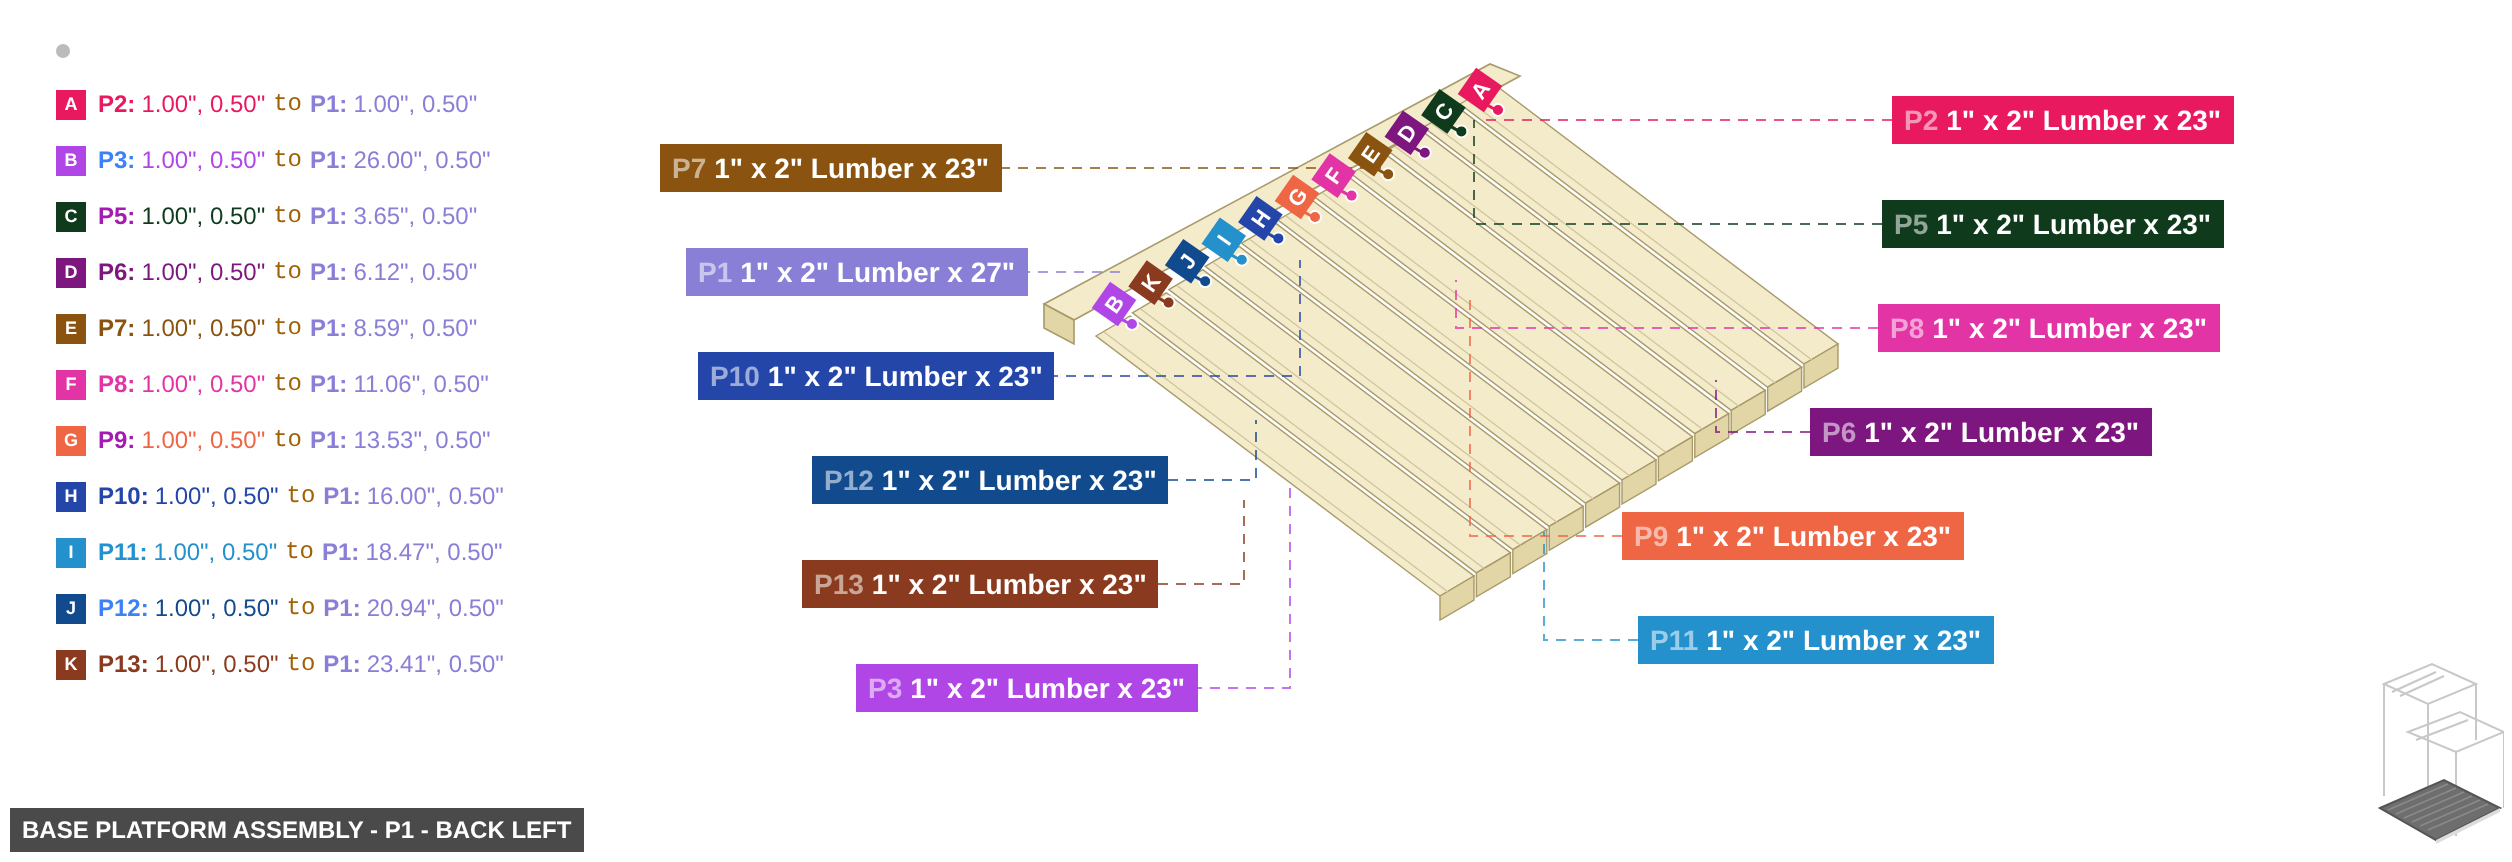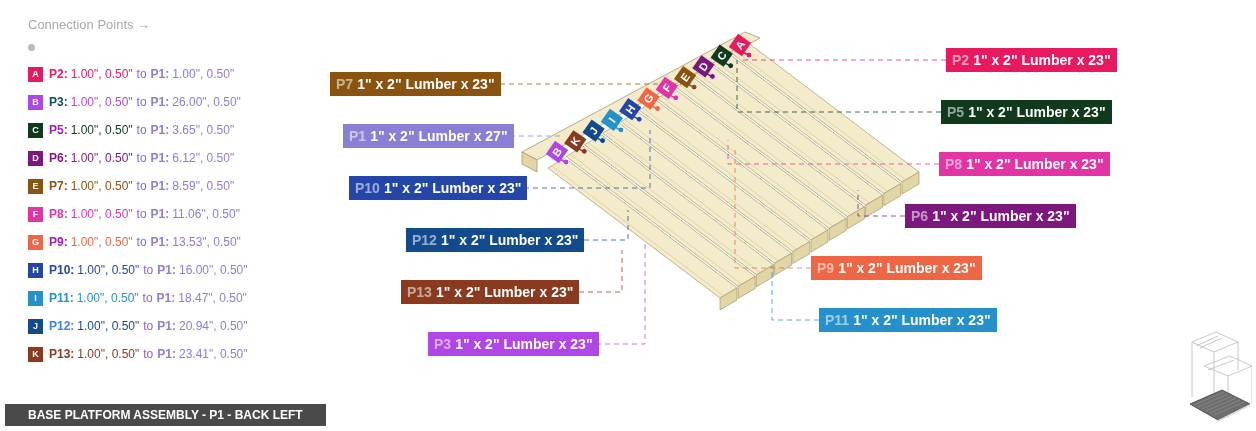--- a/index.html
+++ b/index.html
@@ -11,58 +11,57 @@
   .legend { position: absolute; left: 28px; top: 14px; width: 300px; }
   .legend-title { font-size: 13px; color: #a8a8a8; height: 22px; line-height: 22px; }
   .legend-note { font-size: 12px; color: #a8a8a8; height: 24px; line-height: 24px; margin-top: 0px; }
   .legend-note .dot { display: inline-block; width: 7px; height: 7px; border-radius: 50%; background: #bbbbbb; margin-right: 4px; vertical-align: 1px; }
   .legend-row { height: 28px; line-height: 28px; font-size: 12px; white-space: nowrap; display: flex; align-items: center; }
   .legend-row .badge {
     width: 15px; height: 15px; line-height: 15px; text-align: center;
     color: #ffffff; font-size: 9px; font-weight: bold; margin-right: 6px;
   }
   .legend-row .pname { font-weight: bold; margin-right: 3px; }
-  .legend-row .to { color: #8b5cf6; margin: 12px 4px; }
+  .legend-row .to { color: #a16207; margin: 12px 4px; font-family: Liberation Mono, monospace; }
   .legend-row .p1 { color: #8a7fd6; font-weight: bold; margin-right: 3px; }
   .legend-row .p1val { color: #8a7fd6; }
 
   .footer {
     position: absolute; left: 5px; top: 404px; height: 22px; line-height: 22px;
-    background: #4a4a4a; color: #ffffff; font-weight: bold; font-size: 12px; padding: 0 23px;
+    background: #4a4a4a; color: #ffffff; font-weight: bold; font-size: 12px; padding: 0 6px;
   }
 
   .callout {
     position: absolute; height: 24px; line-height: 24px; color: #ffffff;
     font-weight: bold; font-size: 14px; padding: 0 6px; white-space: nowrap;
   }
   .callout .pid { opacity: 0.55; margin-right: 4px; }
 
   svg.diagram { position: absolute; left: 0; top: 0; }
   .thumb { position: absolute; left: 1180px; top: 320px; width: 72px; height: 108px; }
 </style>
 </head>
 <body>
 
 <div class="legend">
-  <div class="legend-title">Connection Points →</div>
   <div class="legend-note">
     <span class="dot"></span>
   </div>
   <div id="legend-rows">
       <div class="legend-row">
         <span class="badge" style="background:#e8195e">A</span>
         <span class="pname" style="color:#e8195e">P2:</span>
         <span style="color:#e8195e">1.00", 0.50"</span>
         <span class="to">to</span>
         <span class="p1">P1:</span>
         <span class="p1val">1.00", 0.50"</span>
       </div>
       <div class="legend-row">
         <span class="badge" style="background:#b046e6">B</span>
-        <span class="pname" style="color:#0c4a6e">P3:</span>
+        <span class="pname" style="color:#3b82f6">P3:</span>
         <span style="color:#b046e6">1.00", 0.50"</span>
         <span class="to">to</span>
         <span class="p1">P1:</span>
         <span class="p1val">26.00", 0.50"</span>
       </div>
       <div class="legend-row">
         <span class="badge" style="background:#0f3a1c">C</span>
         <span class="pname" style="color:#a21caf">P5:</span>
         <span style="color:#0f3a1c">1.00", 0.50"</span>
         <span class="to">to</span>

